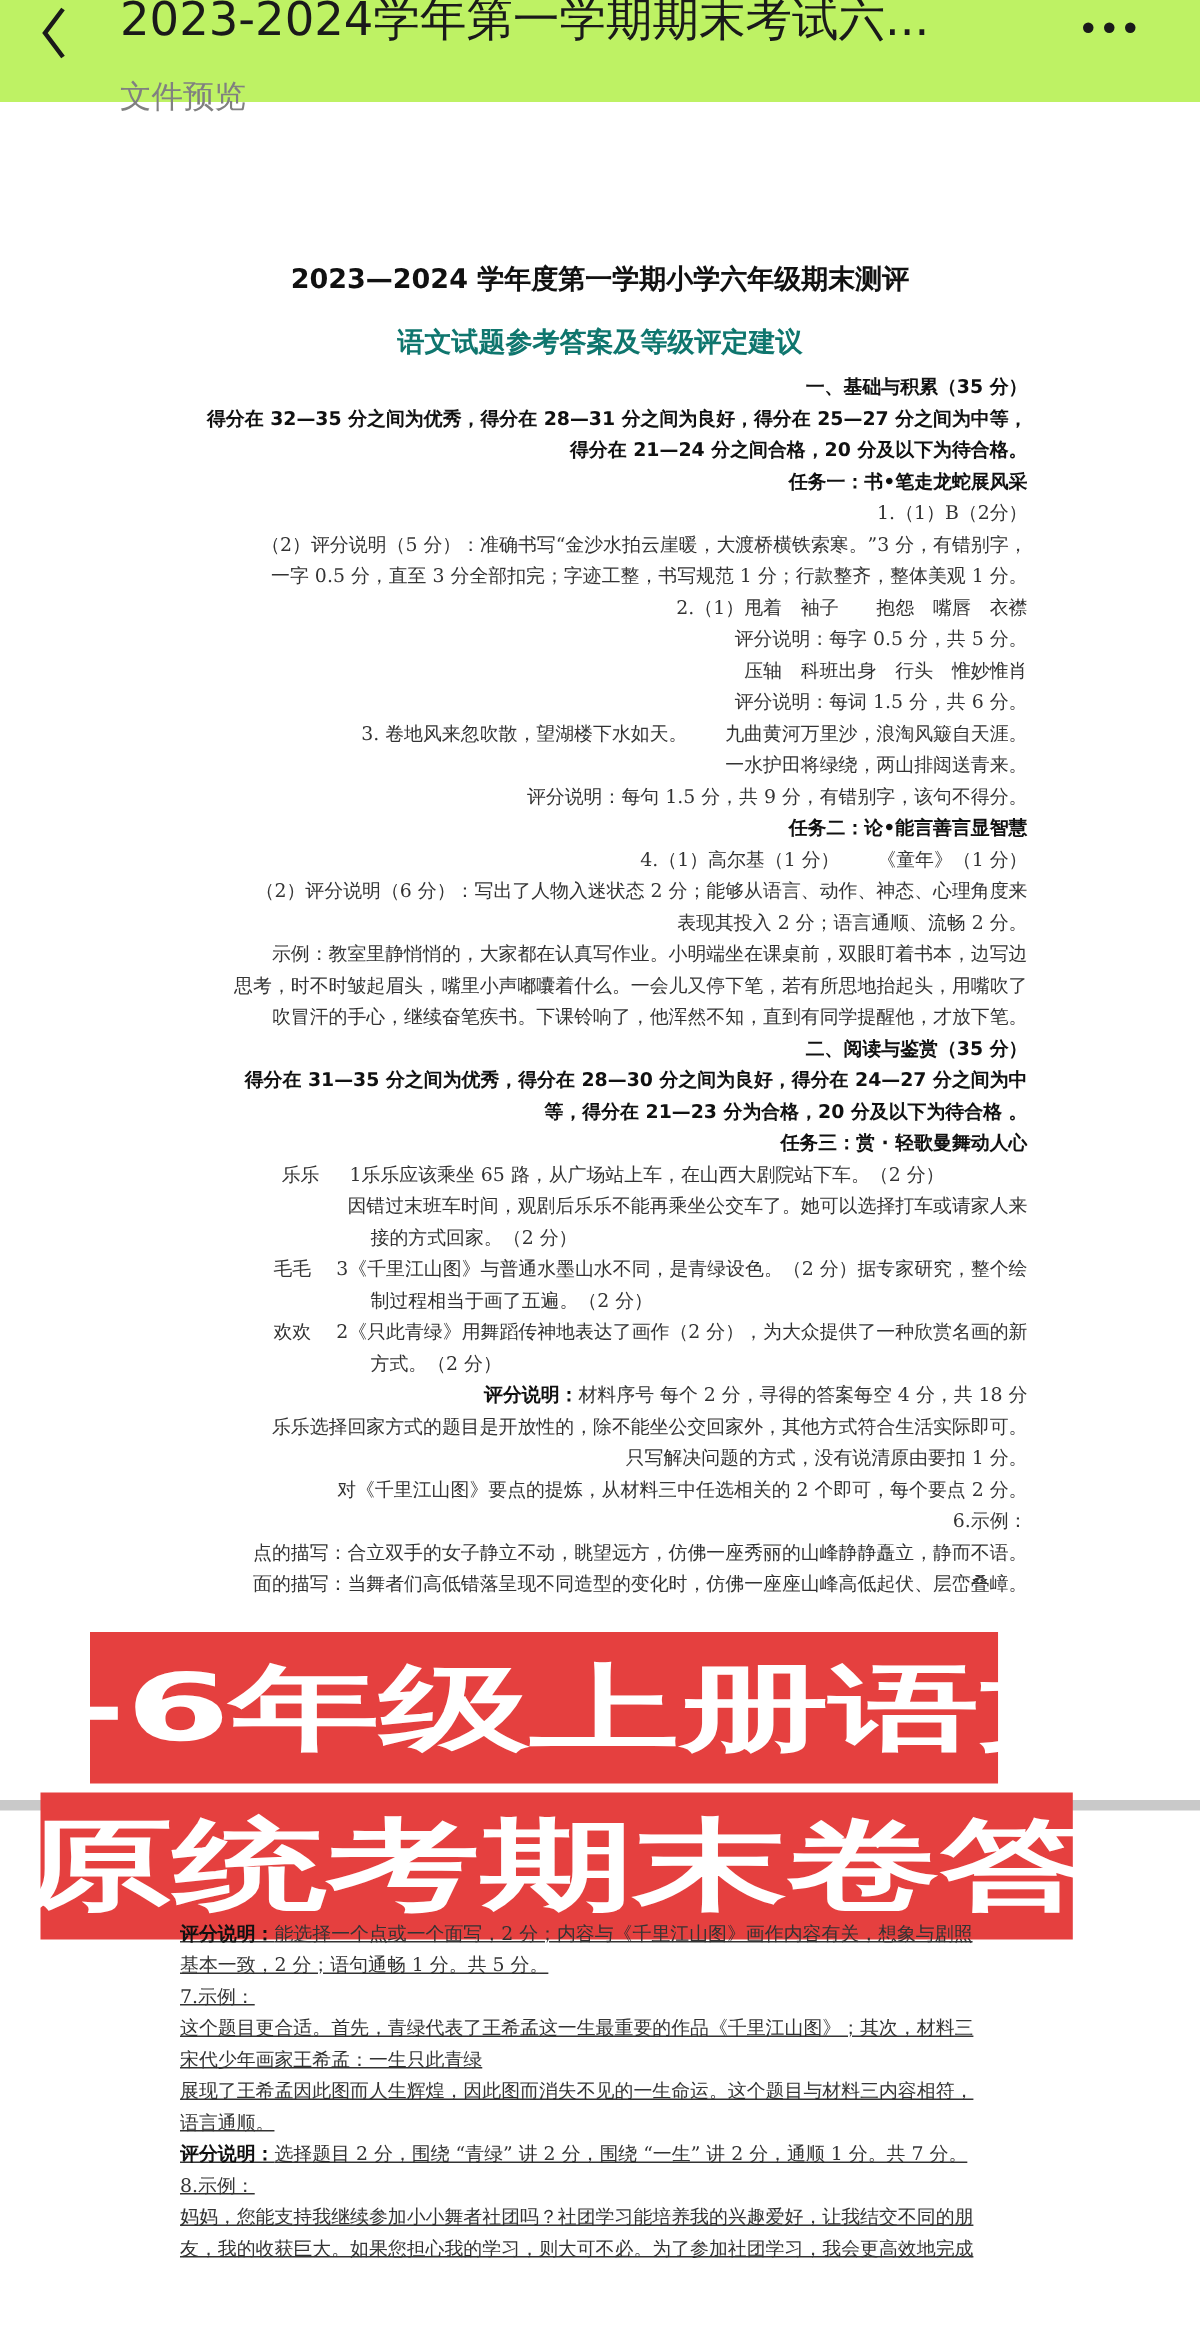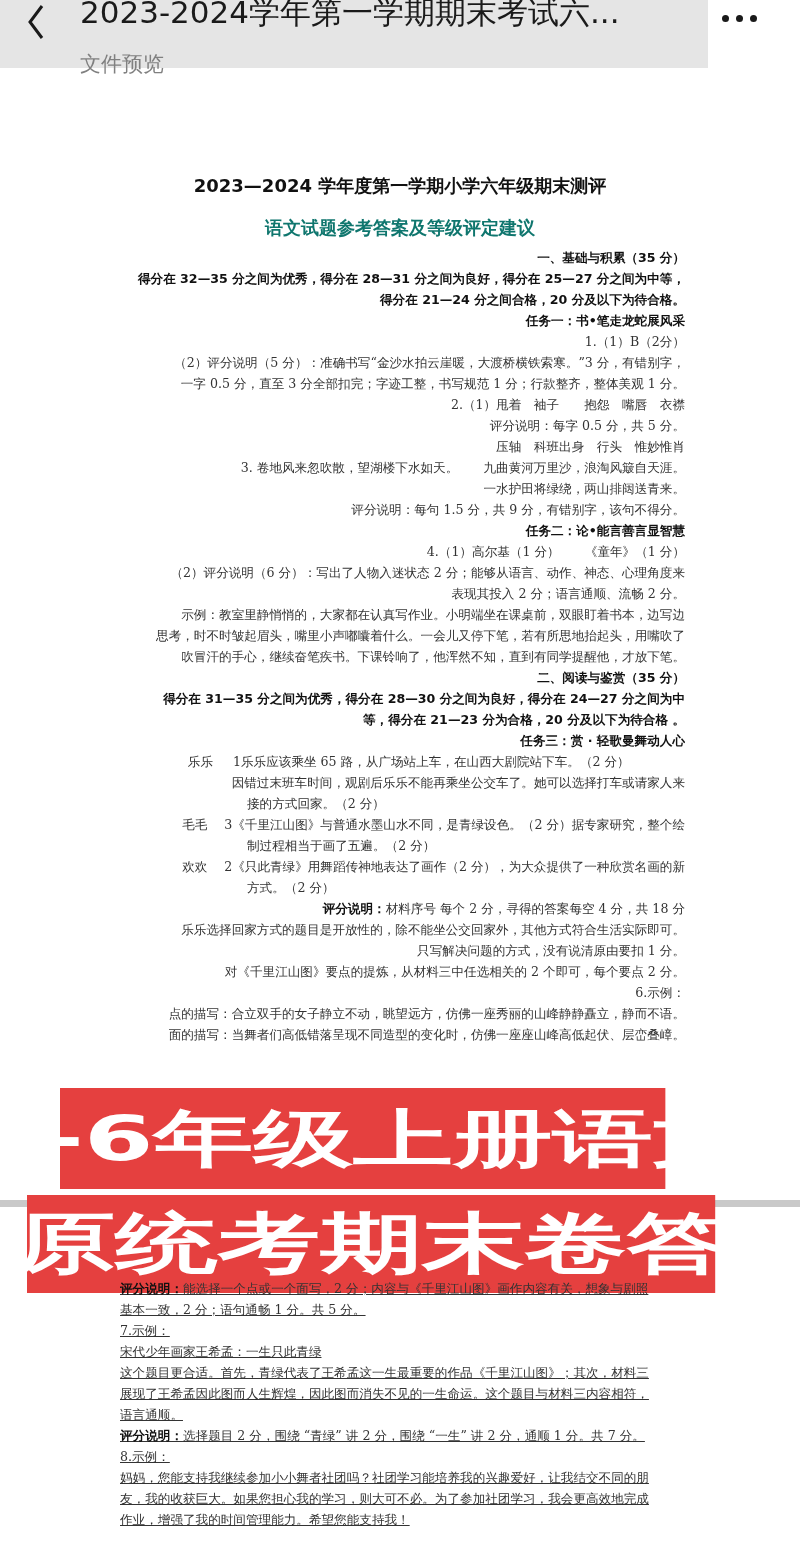--- a/index.html
+++ b/index.html
@@ -1,19 +1,19 @@
 <!DOCTYPE html>
 <html><head>
 <meta charset="utf-8">
 <style>
   * { box-sizing: border-box; margin: 0; padding: 0; }
   html, body { width: 800px; height: 1561px; overflow: hidden; background: #ffffff; }
   body { position: relative; font-family: "DejaVu Serif", "Liberation Serif", serif; color: #222; }
 
-  .topbar { position: absolute; left: 0; top: 0; width: 708px; height: 68px; background: #e5e5e5; }
+  .topbar { position: absolute; left: 0; top: 0; width: 800px; height: 68px; background: #bef264; }
   .back { position: absolute; left: 22px; top: 2px; width: 30px; height: 40px; }
   .title { position: absolute; left: 80px; top: -8px; width: 590px; font-family: "DejaVu Sans", "Liberation Sans", sans-serif; font-size: 31px; color: #1a1a1a; white-space: nowrap; overflow: hidden; }
   .subtitle { position: absolute; left: 80px; top: 30px; font-family: "DejaVu Sans", "Liberation Sans", sans-serif; font-size: 21px; color: #808080; margin-top: 20px; }
   .more { position: absolute; left: 722px; top: 8px; width: 44px; height: 20px; display: flex; gap: 7px; align-items: center; }
   .more span { width: 7px; height: 7px; border-radius: 50%; background: #1a1a1a; display: block; }
 
   .doc { position: absolute; left: 120px; width: 565px; font-size: 12.6px; line-height: 21px; color: #333; }
   .h1 { position: absolute; left: 100px; width: 600px; text-align: center; font-family: "DejaVu Sans", "Liberation Sans", sans-serif; font-weight: bold; font-size: 18px; color: #111; }
   .h2 { position: absolute; left: 100px; width: 600px; text-align: center; font-family: "DejaVu Serif", serif; font-weight: bold; font-size: 18px; color: #0f766e; }
   .b { font-weight: bold; color: #111; font-family: "DejaVu Sans", "Liberation Sans", sans-serif; }
@@ -57,20 +57,21 @@
   <span class="line b">一、基础与积累（35 分）</span>
   <span class="line b">得分在 32—35 分之间为优秀，得分在 28—31 分之间为良好，得分在 25—27 分之间为中等，</span>
   <span class="line b">得分在 21—24 分之间合格，20 分及以下为待合格。</span>
   <span class="line b">任务一：书•笔走龙蛇展风采</span>
   <span class="line">1.（1）B（2分）</span>
   <span class="line ind1">（2）评分说明（5 分）：准确书写“金沙水拍云崖暖，大渡桥横铁索寒。”3 分，有错别字，</span>
   <span class="line">一字 0.5 分，直至 3 分全部扣完；字迹工整，书写规范 1 分；行款整齐，整体美观 1 分。</span>
   <span class="line">2.（1）甩着　袖子　　抱怨　嘴唇　衣襟</span>
   <span class="line ind1">评分说明：每字 0.5 分，共 5 分。</span>
   <span class="line ind1">压轴　科班出身　行头　惟妙惟肖</span>
+  <span class="line ind1">评分说明：每词 1.5 分，共 6 分。</span>
   <span class="line">3. 卷地风来忽吹散，望湖楼下水如天。　　九曲黄河万里沙，浪淘风簸自天涯。</span>
   <span class="line ind2">一水护田将绿绕，两山排闼送青来。</span>
   <span class="line ind1">评分说明：每句 1.5 分，共 9 分，有错别字，该句不得分。</span>
   <span class="line b">任务二：论•能言善言显智慧</span>
   <span class="line">4.（1）高尔基（1 分）　　《童年》（1 分）</span>
   <span class="line ind1">（2）评分说明（6 分）：写出了人物入迷状态 2 分；能够从语言、动作、神态、心理角度来</span>
   <span class="line">表现其投入 2 分；语言通顺、流畅 2 分。</span>
   <span class="line ind2">示例：教室里静悄悄的，大家都在认真写作业。小明端坐在课桌前，双眼盯着书本，边写边</span>
   <span class="line">思考，时不时皱起眉头，嘴里小声嘟囔着什么。一会儿又停下笔，若有所思地抬起头，用嘴吹了</span>
   <span class="line">吹冒汗的手心，继续奋笔疾书。下课铃响了，他浑然不知，直到有同学提醒他，才放下笔。</span>
@@ -127,22 +128,21 @@
 
 <div class="pagebreak"></div>
 
 <div class="banner banner1">4-6年级上册语文</div>
 <div class="banner banner2">太原统考期末卷答案</div>
 
 <div class="doc" style="top:1278px;text-decoration:underline;">
   <span class="line"><span class="b">评分说明：</span><span>能选择一个点或一个面写，2 分；内容与《千里江山图》画作内容有关，想象与剧照</span></span>
   <span class="line">基本一致，2 分；语句通畅 1 分。共 5 分。</span>
   <span class="line">7.示例：</span>
+  <span class="line">这个题目更合适。首先，青绿代表了王希孟这一生最重要的作品《千里江山图》；其次，材料三</span>
   <span class="line">宋代少年画家王希孟：一生只此青绿</span>
-  <span class="line">这个题目更合适。首先，青绿代表了王希孟这一生最重要的作品《千里江山图》；其次，材料三</span>
   <span class="line">展现了王希孟因此图而人生辉煌，因此图而消失不见的一生命运。这个题目与材料三内容相符，</span>
   <span class="line">语言通顺。</span>
   <span class="line"><span class="b">评分说明：</span><span>选择题目 2 分，围绕 “青绿” 讲 2 分，围绕 “一生” 讲 2 分，通顺 1 分。共 7 分。</span></span>
   <span class="line">8.示例：</span>
   <span class="line">妈妈，您能支持我继续参加小小舞者社团吗？社团学习能培养我的兴趣爱好，让我结交不同的朋</span>
   <span class="line">友，我的收获巨大。如果您担心我的学习，则大可不必。为了参加社团学习，我会更高效地完成</span>
-  <span class="line">作业，增强了我的时间管理能力。希望您能支持我！</span>
 </div>
 
 </body></html>

